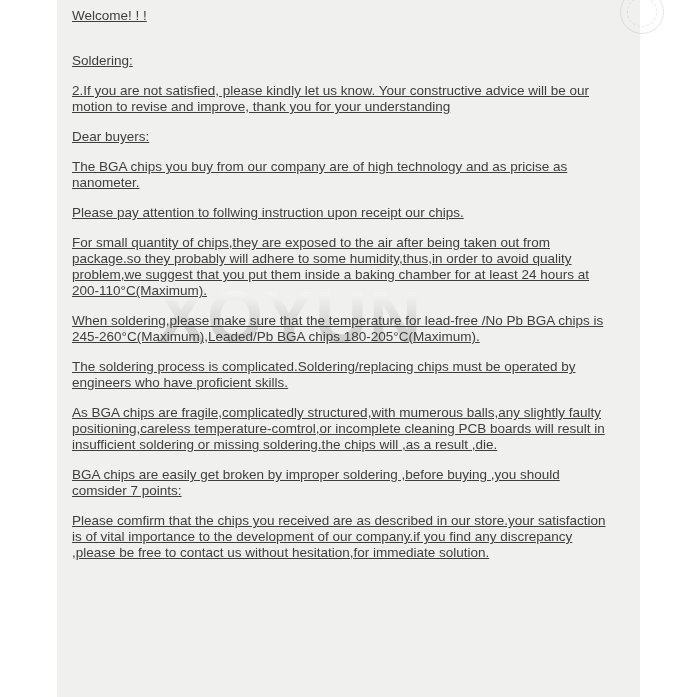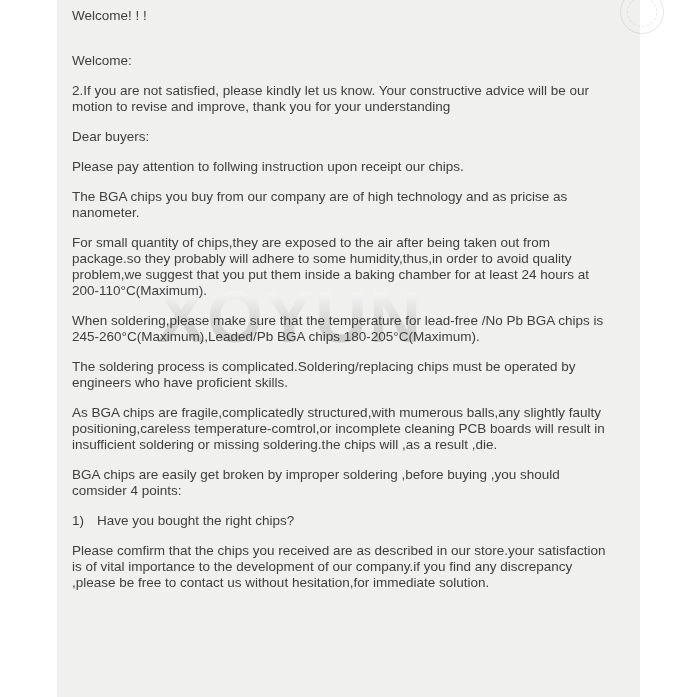--- a/index.html
+++ b/index.html
@@ -49,49 +49,48 @@
     border:1px dashed rgba(160,160,160,0.25);
   }
   .text-content {
     position:relative;
     z-index:1;
     padding:8px 15px 0 15px;
     font-size:13.5px;
     line-height:16px;
     color:#3e3e3e;
   }
-  .text-content p { margin:0 8px 14px 0; }
+  .text-content p { margin:0 8px 14px 0;text-decoration:underline; }
   p.welcome { margin-bottom:29px; }
   .check-item .num {
     display:inline-block;
     width:25px;
   }
 </style>
 </head>
 <body>
 
 <div class="panel">
 
   <div class="watermark">XOYUN</div>
 
   <div class="text-content">
     <p class="welcome">Welcome! ! !</p>
 
-    <p>Welcome:</p>
+    <p>Soldering:</p>
     <p>2.If you are not satisfied, please kindly let us know. Your constructive advice will be our motion to revise and improve, thank you for your understanding</p>
 
     <p>Dear buyers:</p>
+    <p>The BGA chips you buy from our company are of  high technology and as pricise as nanometer.</p>
+
     <p>Please pay attention to follwing instruction upon receipt our chips.</p>
-
-    <p>The BGA chips you buy from our company are of  high technology and as pricise as nanometer.</p>
     <p>For small quantity of chips,they are exposed to the air after being taken out from package.so they probably will adhere to some humidity,thus,in order to avoid quality problem,we suggest that you put them inside a baking chamber for at least 24 hours at 200-110°C(Maximum).</p>
     <p>When soldering,please make sure that the temperature for lead-free /No Pb BGA chips is 245-260°C(Maximum),Leaded/Pb BGA chips 180-205°C(Maximum).</p>
     <p>The soldering process is complicated.Soldering/replacing chips must be operated by engineers who have proficient skills.</p>
     <p>As BGA chips are fragile,complicatedly structured,with mumerous balls,any slightly faulty positioning,careless temperature-comtrol,or incomplete cleaning PCB boards will result in insufficient soldering or missing soldering.the chips will ,as a result ,die.</p>
-    <p>BGA chips are easily get broken by improper soldering ,before buying ,you should comsider 4 points:</p>
+    <p>BGA chips are easily get broken by improper soldering ,before buying ,you should comsider 7 points:</p>
 
-    <p class="check-item"><span class="num">1)</span><span>Have you bought the right chips?</span></p>
 
     <p>Please comfirm that the chips you received are as described in our store.your satisfaction is of vital importance to the development of our company.if you find any discrepancy ,please be free to contact us without hesitation,for immediate solution.</p>
   </div>
 </div>
 
 <div class="seal"></div>
 
 </body></html>

